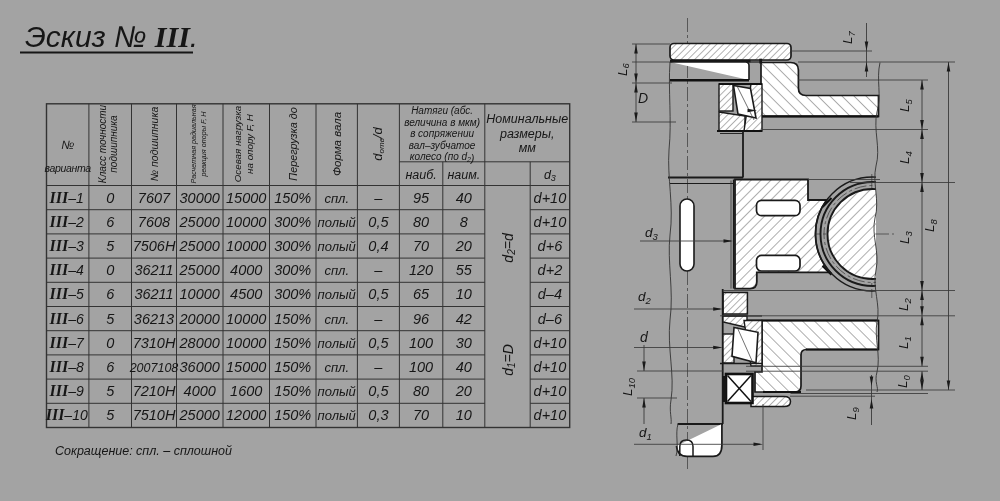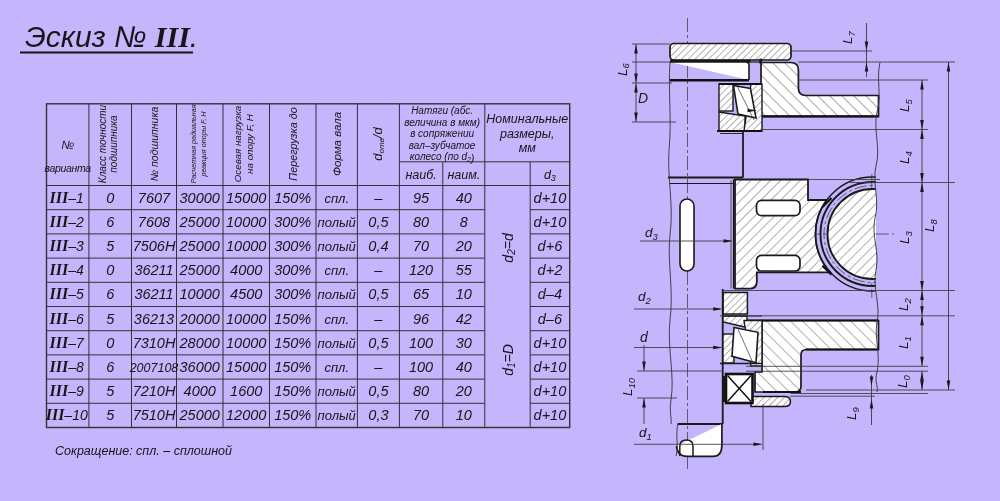--- a/index.html
+++ b/index.html
@@ -1,16 +1,16 @@
 <!DOCTYPE html>
 <html><head>
 <meta charset="utf-8">
 <style>
 html,body{margin:0;padding:0;background:#fff;}
-#page{position:relative;width:1000px;height:501px;background:#c4b5fd;overflow:hidden;}
+#page{position:relative;width:1000px;height:501px;background:#a3a3a3;overflow:hidden;}
 svg{position:absolute;top:0;left:0;font-family:"Liberation Sans",sans-serif;}
 text{fill:#161616;}
 .it{font-style:italic;}
 </style>
 </head>
 <body>
 <div id="page">
 <svg width="1000" height="501" viewBox="0 0 1000 501">
 <defs>
 <pattern id="h1" width="4.8" height="4.8" patternUnits="userSpaceOnUse" patternTransform="rotate(45)">

